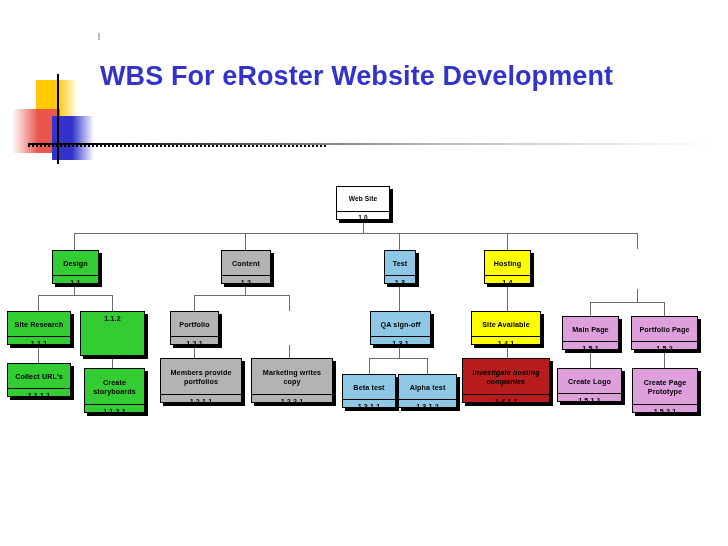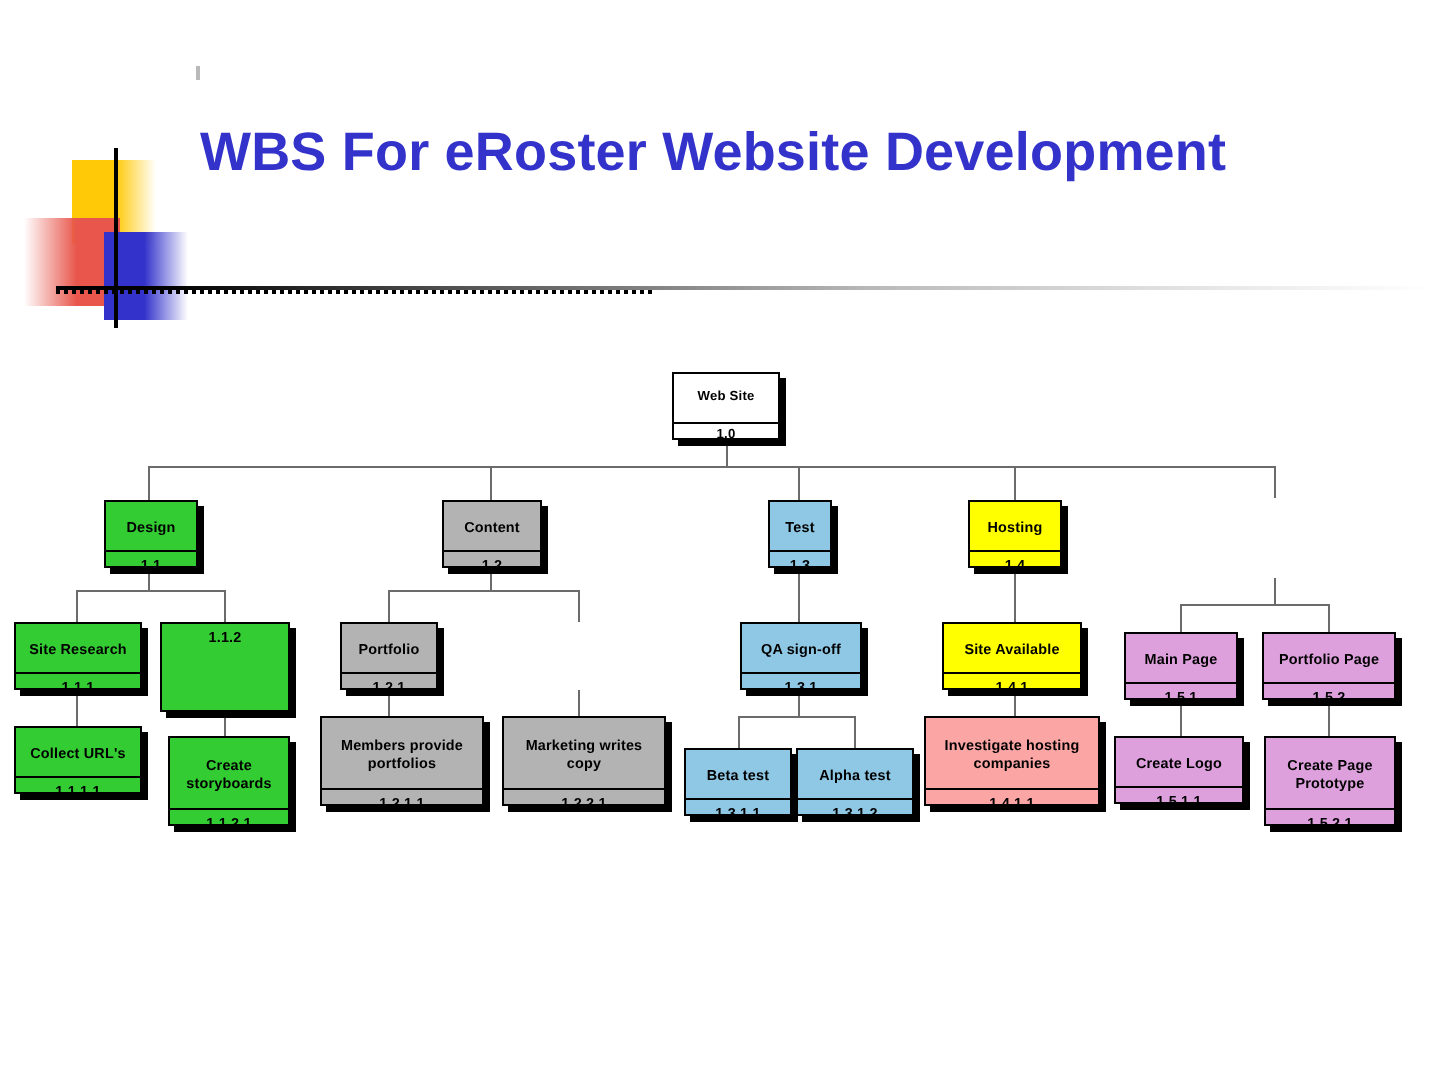--- a/index.html
+++ b/index.html
@@ -167,21 +167,21 @@
       <span class="no" style="height: 13px; display: flex; align-items: center; justify-content: center; padding: 0px;">1.2.2.1</span>
     </div>
     <div class="node" style="left: 342px; top: 194px; width: 54px; height: 34px; background: rgb(143, 200, 228);">
       <span class="nm" style="height: 20px; display: flex; align-items: center; justify-content: center;">Beta test</span>
       <span class="no" style="height: 13px; display: flex; align-items: center; justify-content: center; padding: 0px;">1.3.1.1</span>
     </div>
     <div class="node" style="left: 398px; top: 194px; width: 59px; height: 34px; background: rgb(143, 200, 228);">
       <span class="nm" style="height: 20px; display: flex; align-items: center; justify-content: center;">Alpha test</span>
       <span class="no" style="height: 13px; display: flex; align-items: center; justify-content: center; padding: 0px;">1.3.1.2</span>
     </div>
-    <div class="node" style="left: 462px; top: 178px; width: 88px; height: 45px; background: #fca5a5;">
+    <div class="node" style="left: 462px; top: 178px; width: 88px; height: 45px; background: #b91c1c; font-style: italic;">
       <span class="nm" style="height: 31px; display: flex; align-items: center; justify-content: center;">Investigate hosting companies</span>
       <span class="no" style="height: 13px; display: flex; align-items: center; justify-content: center; padding: 0px;">1.4.1.1</span>
     </div>
     <div class="node" style="left: 557px; top: 188px; width: 65px; height: 34px; background: rgb(221, 160, 221);">
       <span class="nm" style="height: 20px; display: flex; align-items: center; justify-content: center;">Create Logo</span>
       <span class="no" style="height: 13px; display: flex; align-items: center; justify-content: center; padding: 0px;">1.5.1.1</span>
     </div>
     <div class="node" style="left: 632px; top: 188px; width: 66px; height: 45px; background: rgb(221, 160, 221);">
       <span class="nm" style="height: 31px; display: flex; align-items: center; justify-content: center;">Create Page Prototype</span>
       <span class="no" style="height: 13px; display: flex; align-items: center; justify-content: center; padding: 0px;">1.5.2.1</span>

